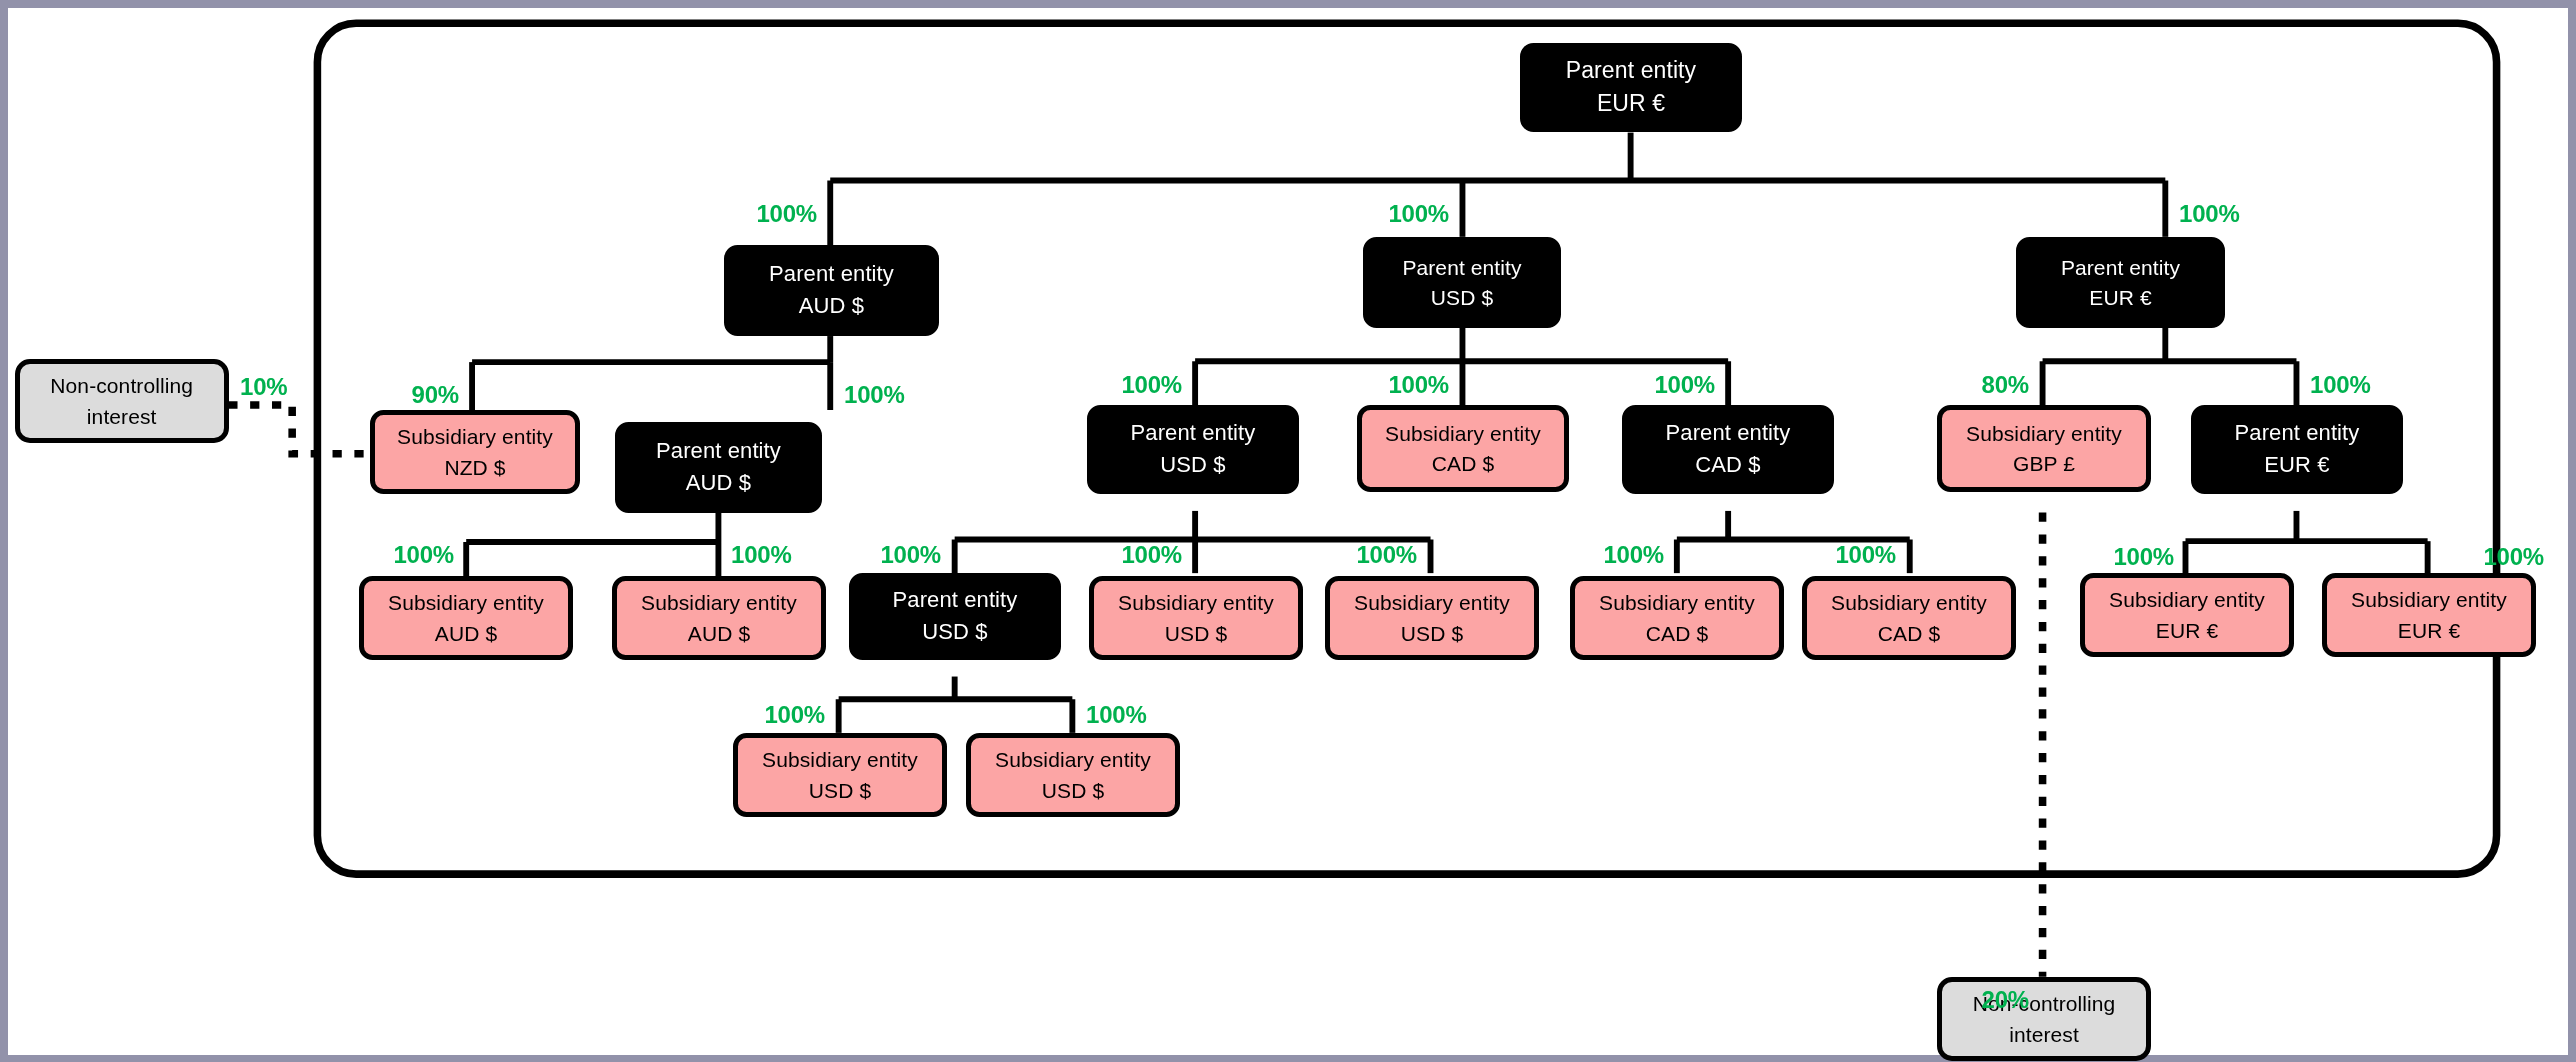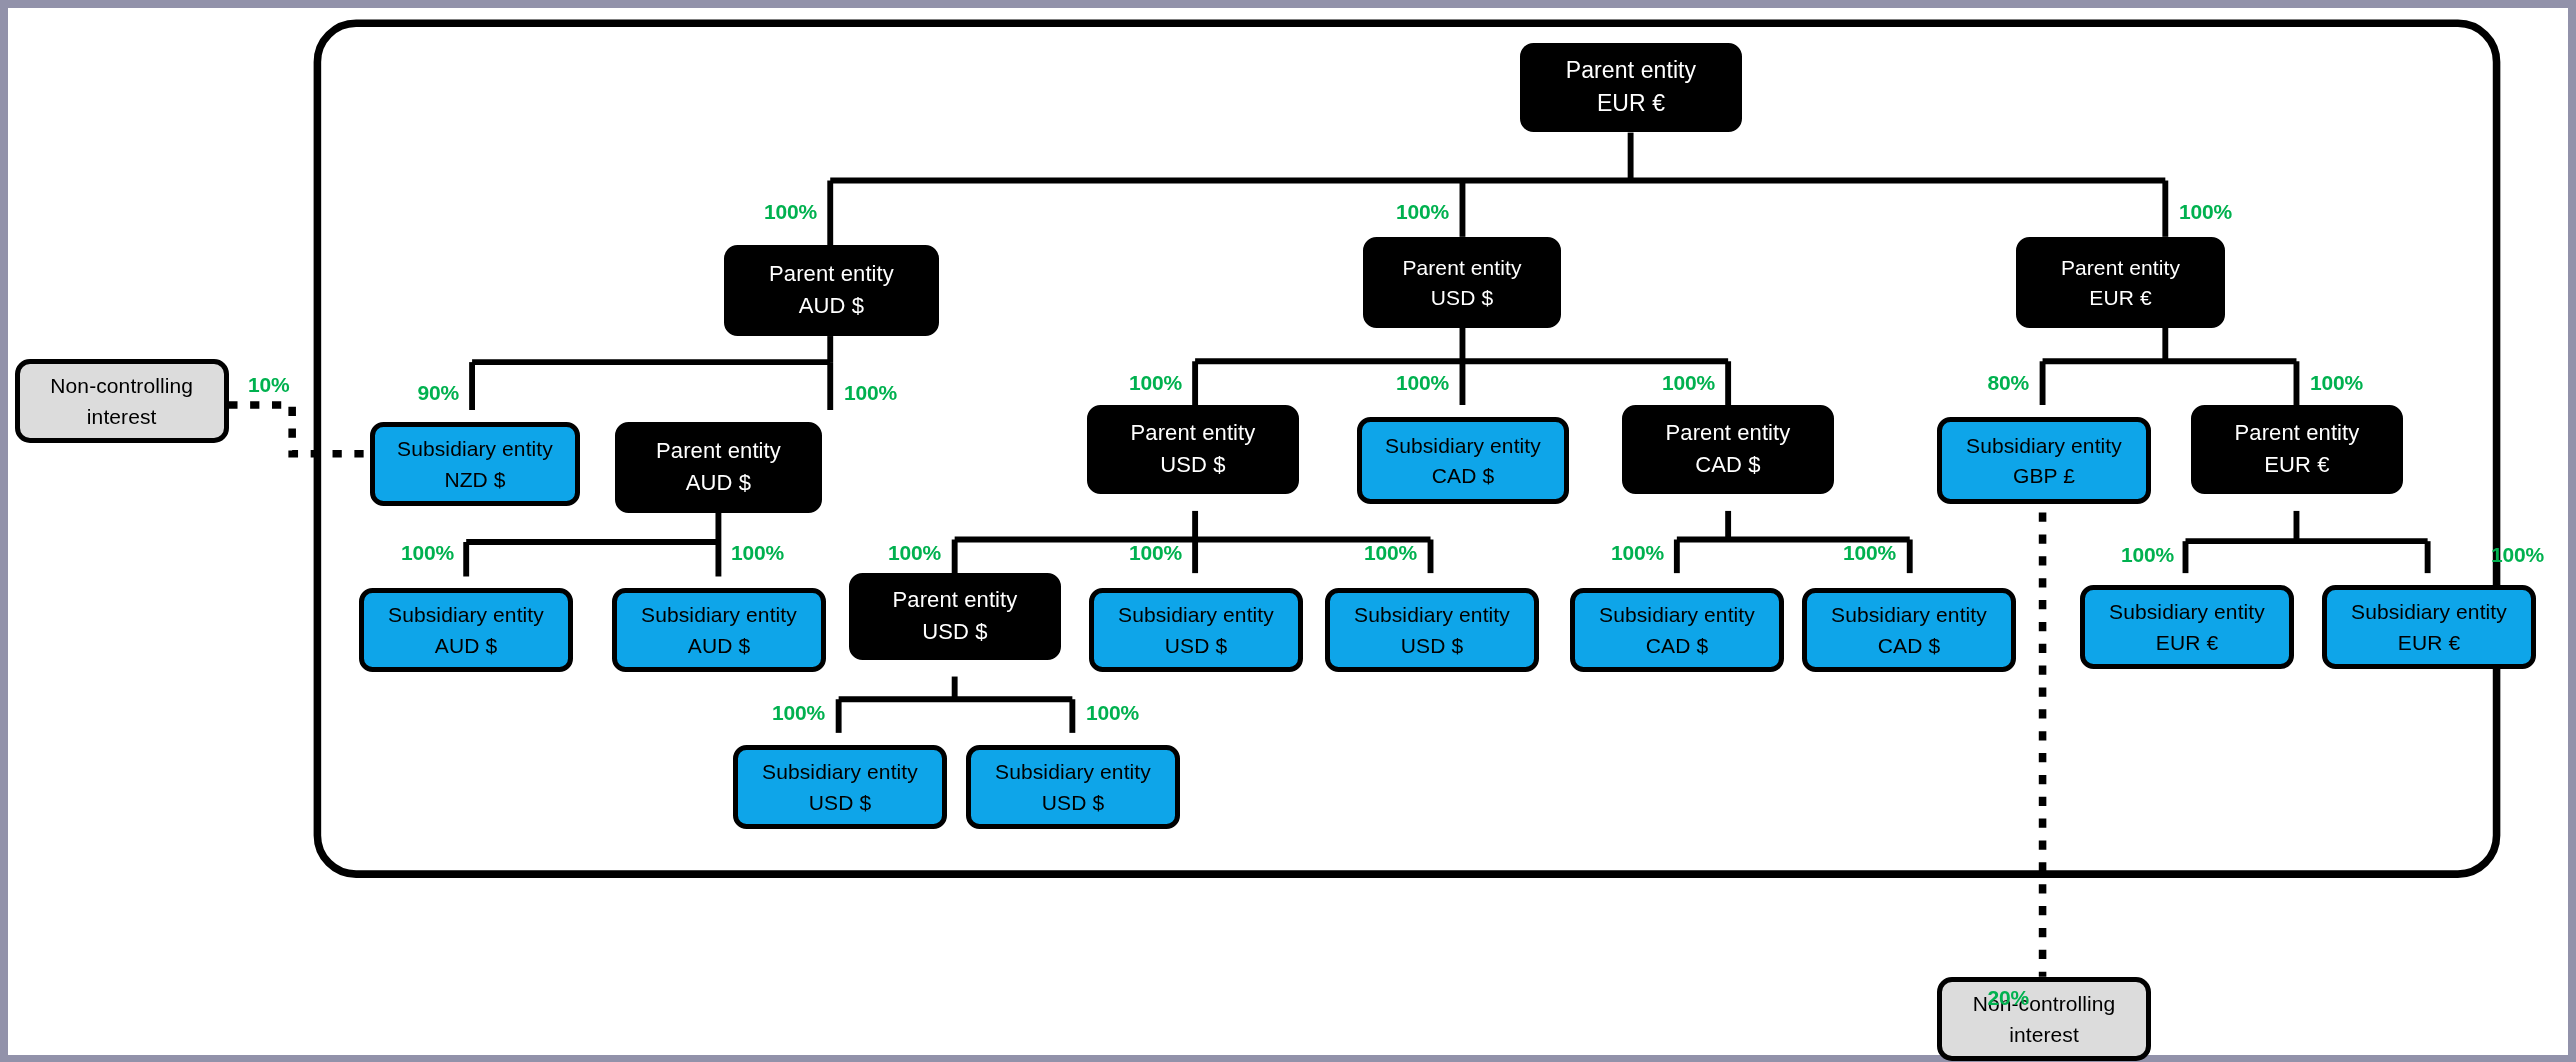--- a/index.html
+++ b/index.html
@@ -52,40 +52,39 @@
     white-space: nowrap;
   }
   .node .l2 { margin-top: 3.4px; }
 
   .node.parent {
     background: #000000;
     color: #ffffff;
     border-color: #000000;
   }
   .node.subsidiary {
-    background: #0ea5e9;
+    background: #fca5a5;
     color: #000000;
     border-color: #000000;
-    margin-top: 12px;
   }
   .node.nci {
     background: #dcdcdc;
     color: #000000;
     border-color: #000000;
     border-width: 5.9px;
     border-radius: 15px;
     text-align: center;
   }
 
   
   .pct {
     position: absolute;
     color: #00b14f;
     font-weight: bold;
-    font-size: 21px;
+    font-size: 24px;
     white-space: nowrap;
     letter-spacing: -0.2px;
   }
   .pct.right { text-align: right; }
 </style>
 </head>
 <body>
 
 <div id="page">
 
@@ -295,17 +294,17 @@
 
   <span class="pct right" style="left:1555px; top:533px; width:101px;">100%</span>
   <span class="pct right" style="left:1787px; top:533px; width:101px;">100%</span>
 
   <span class="pct right" style="left:1920px; top:363px; width:101px;">80%</span>
   <span class="pct" style="left:2302px; top:363px;">100%</span>
 
   <span class="pct right" style="left:2065px; top:535px; width:101px;">100%</span>
   <span class="pct right" style="left:2435px; top:535px; width:101px;">100%</span>
 
-  <span class="pct" style="left:232px; top:365px;margin-left:8px;">10%</span>
+  <span class="pct" style="left:232px; top:365px;">10%</span>
   <span class="pct right" style="left:1920px; top:932px; width:101px;margin-top:46px;">20%</span>
 
 </div>
 
 
 </body></html>

